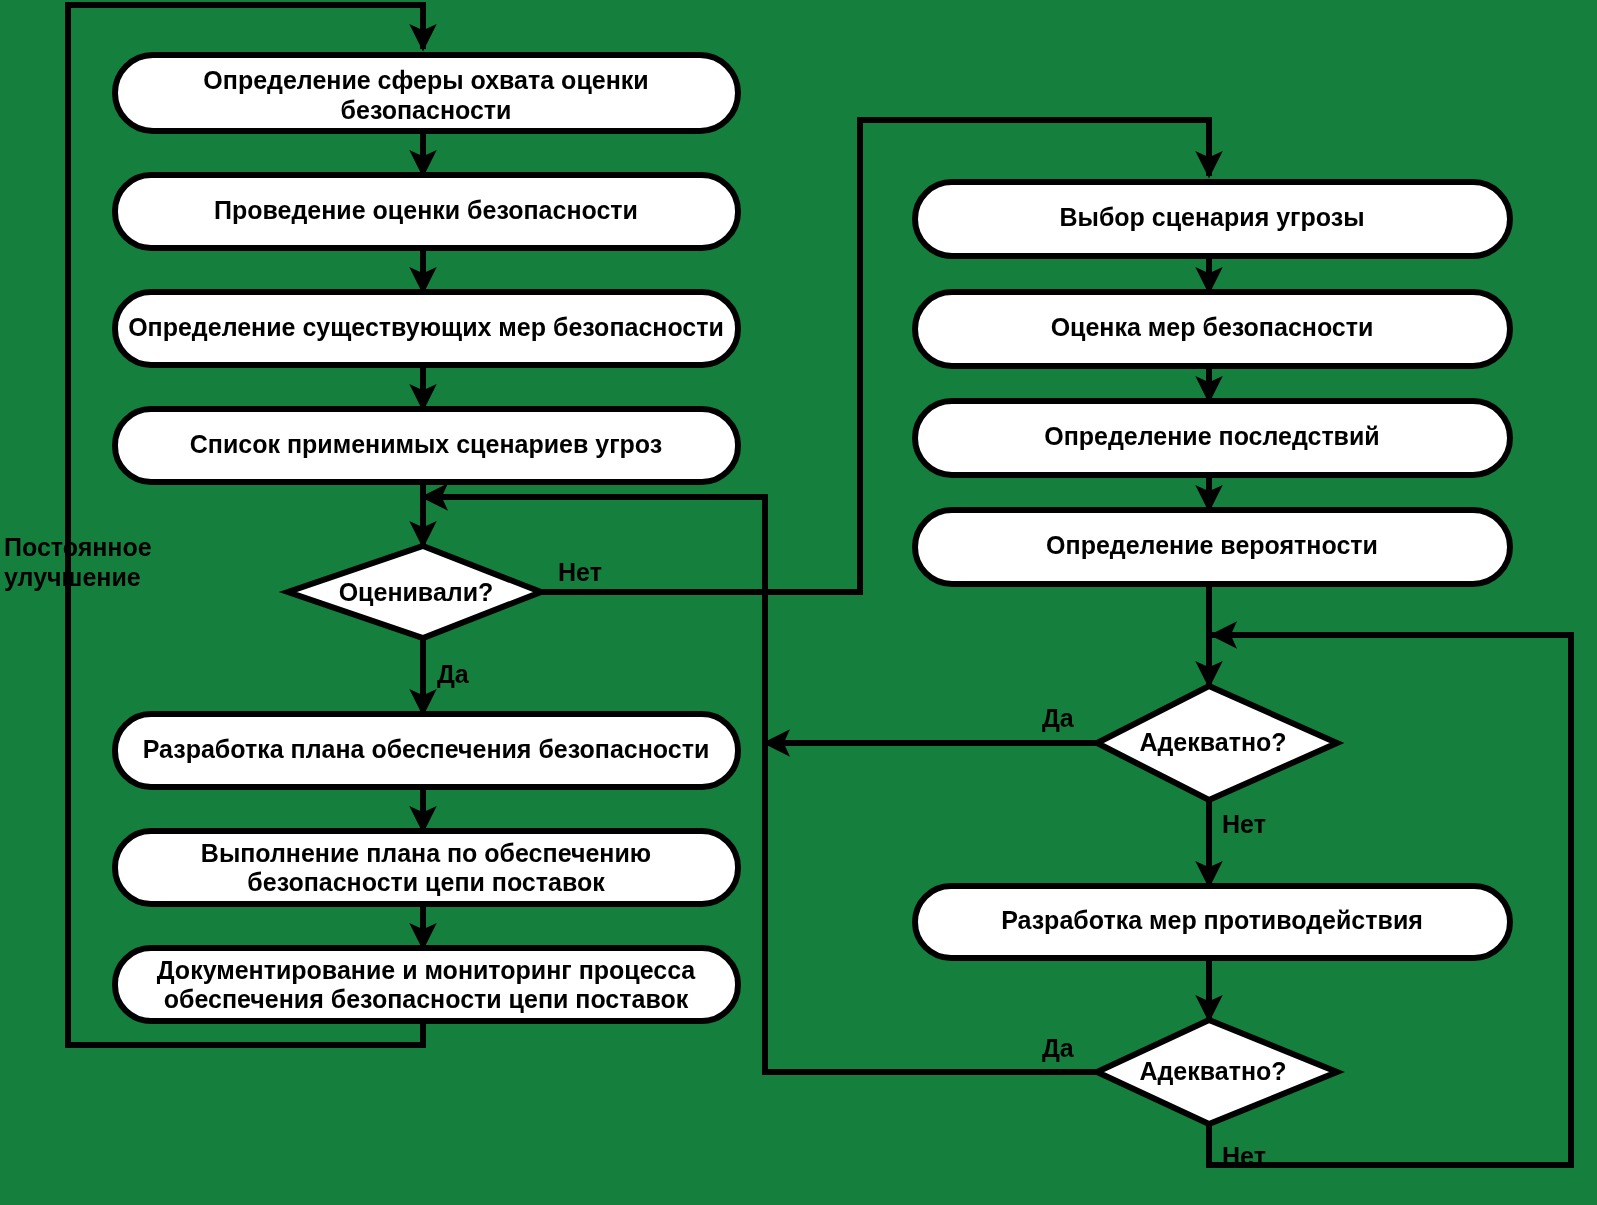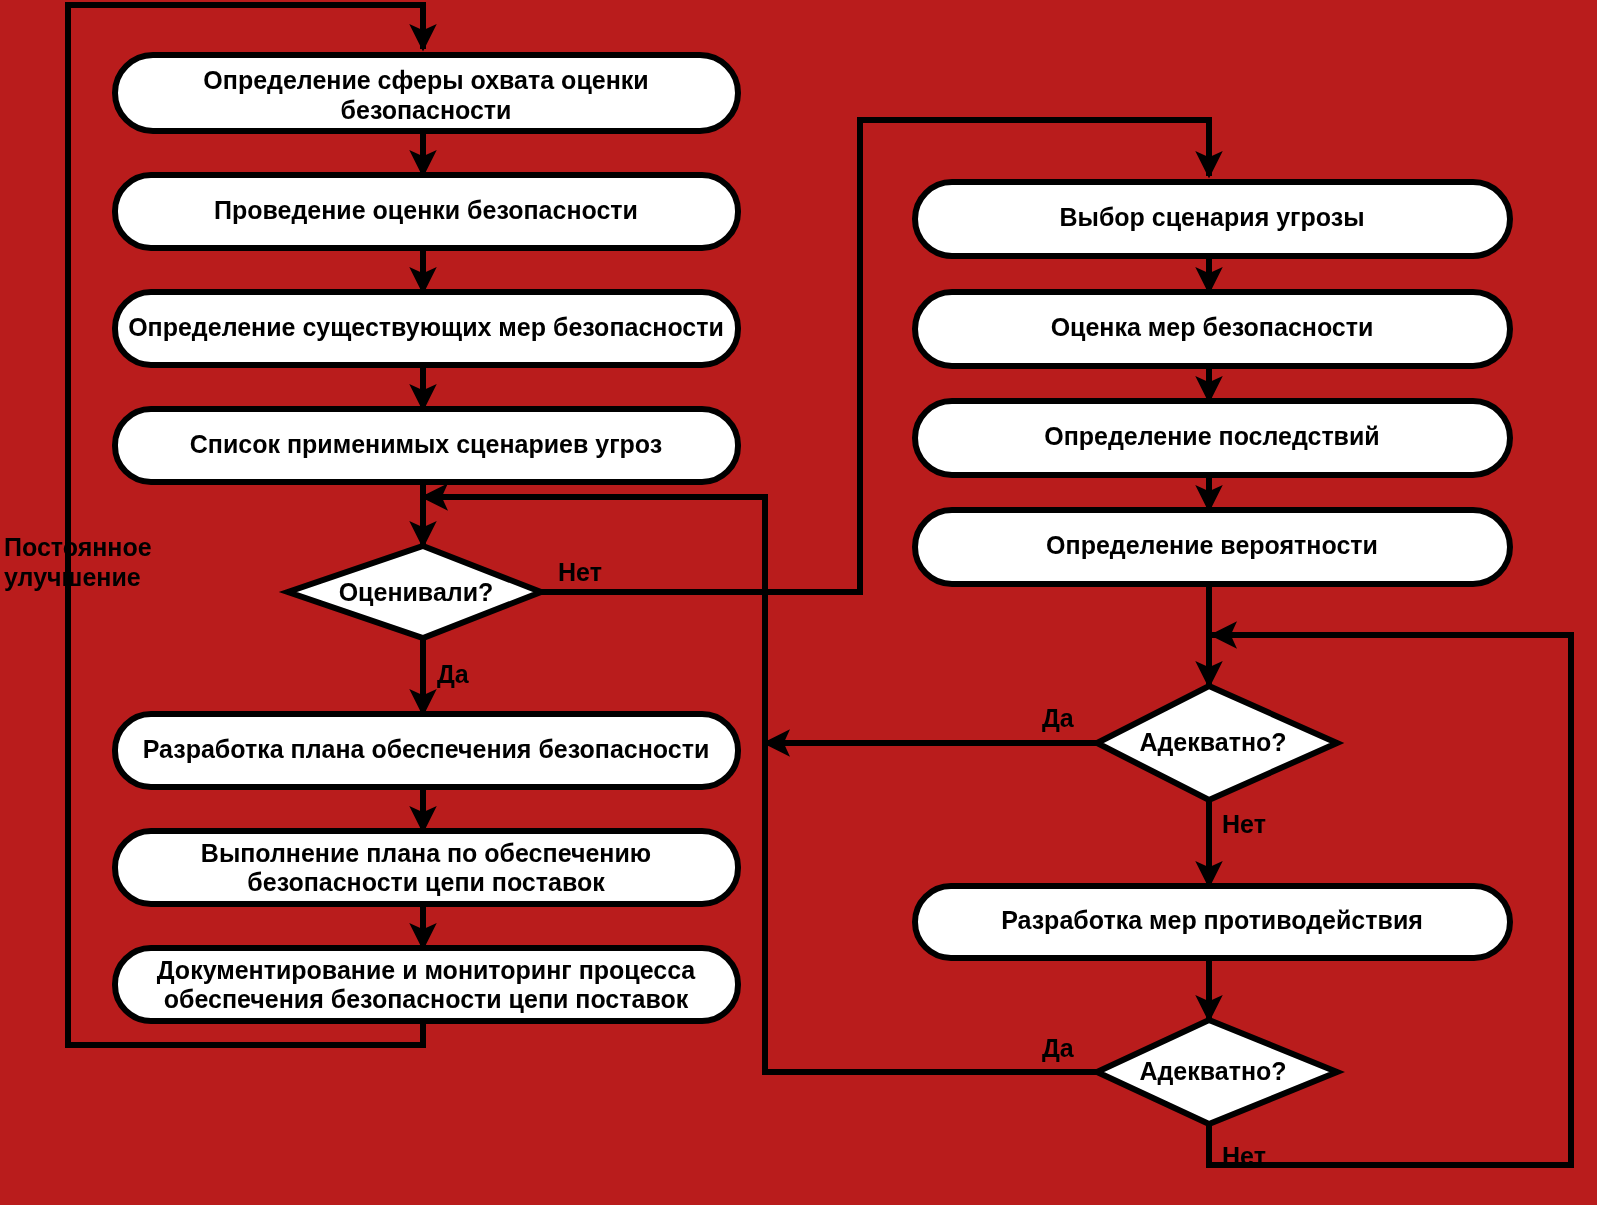--- a/index.html
+++ b/index.html
@@ -4,21 +4,21 @@
 <style>
   html, body {
     margin: 0;
     padding: 0;
     background: #ffffff;
   }
   #page {
     position: relative;
     width: 1597px;
     height: 1205px;
-    background: #b91c1c;
+    background: #15803d;
     overflow: hidden;
     font-family: "Liberation Sans", sans-serif;
   }
   svg#flow {
     position: absolute;
     top: 0;
     left: 0;
     width: 1597px;
     height: 1205px;
     display: block;

